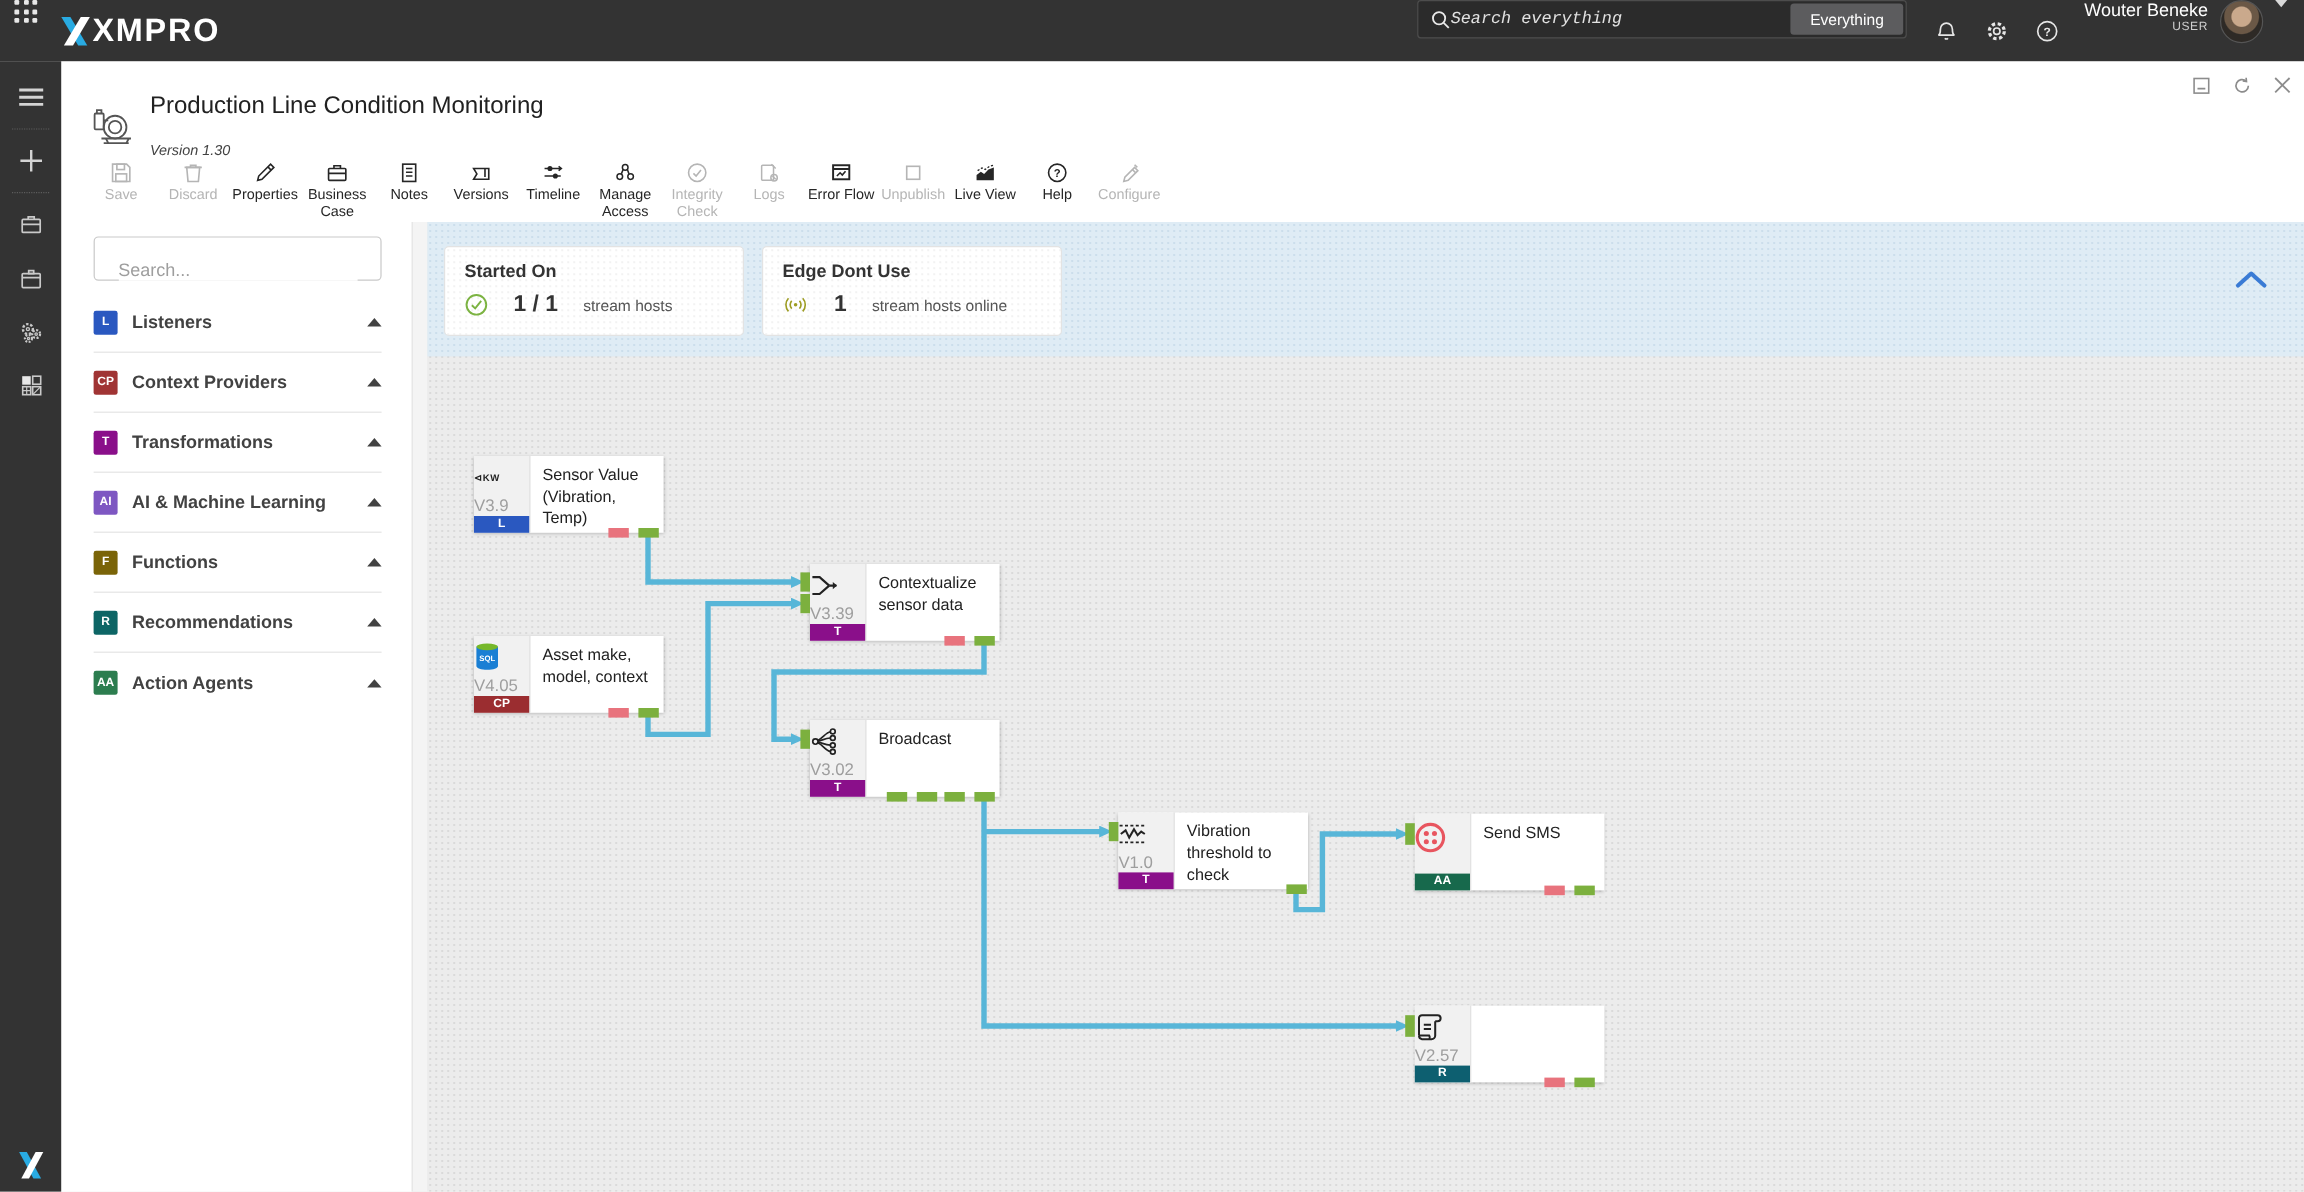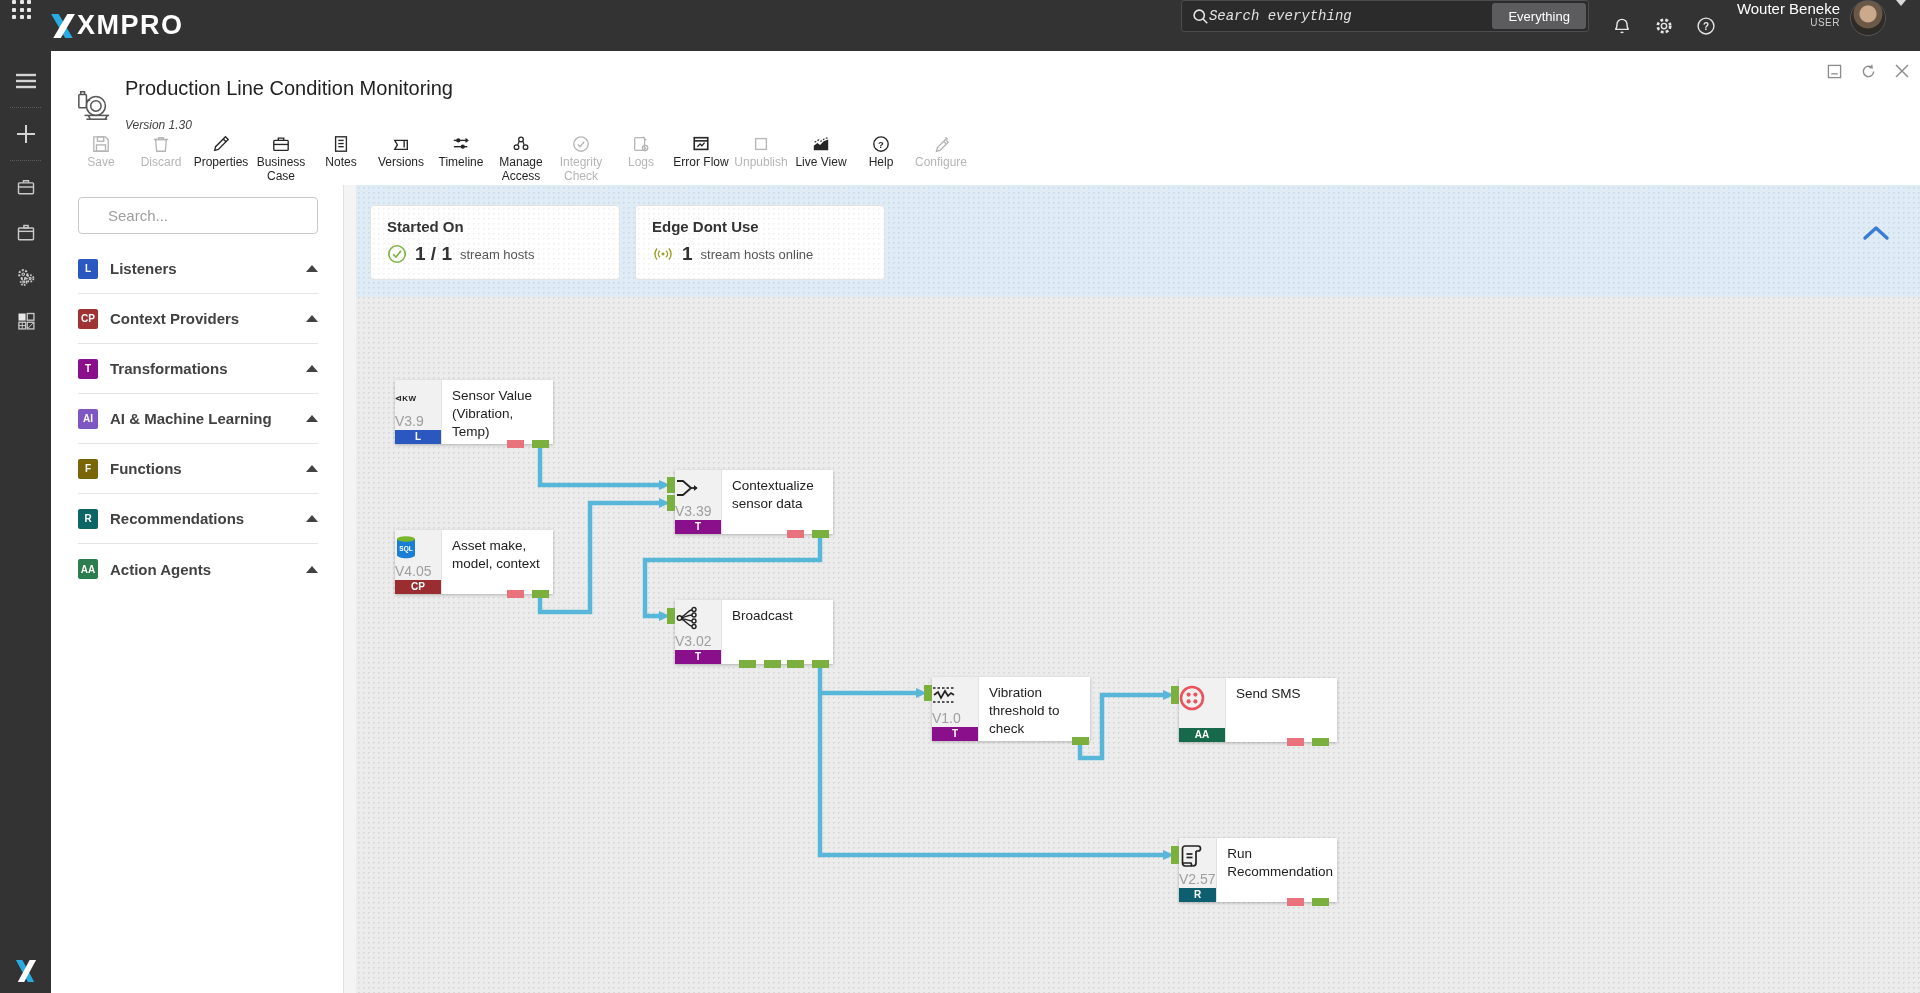--- a/index.html
+++ b/index.html
@@ -39,37 +39,37 @@
   .title-texts .ptitle { font-size:20px; color:#212121; }
   .title-texts .pversion { font-size:12px; color:#424242; margin-top:18px;font-style:italic; }
 
   .toolbar { position:absolute; left:20px; top:84px; display:flex; }
   .tbtn { width:60px; min-height:50px; display:flex; flex-direction:column; align-items:center; gap:3px; color:#262626; font-size:12px; text-align:center; cursor:pointer; line-height:1.15; }
   .tbtn.disabled { color:#b5b5b5; cursor:default; }
   .tbtn svg { flex:0 0 auto; }
 
   
   .palette { position:absolute; left:0; top:134px; width:293px; height:808px; background:#fff; border-right:1px solid #e2e2e2; padding:12px 25px 0 27px; }
-  .pal-search { height:37px; border:1px solid #c9c9c9; border-radius:4px; display:flex; align-items:center; padding:0 10px; gap:19px; background:#fff; }
+  .pal-search { height:37px; border:1px solid #c9c9c9; border-radius:4px; display:flex; align-items:center; padding:0 10px; gap:19px; background:#fff;flex-direction:column; }
   .pal-search input { flex:1; border:none; outline:none; font-size:15px; color:#333; font-family:"Liberation Sans",sans-serif; }
   .pal-search input::placeholder { color:#9e9e9e; }
   .pal-list { margin-top:10px; }
   .pal-row { height:50px; display:flex; align-items:center; gap:12px; border-bottom:1px solid #e4e4e4; cursor:pointer; }
   .pal-row:last-child { border-bottom:none; }
   .pal-badge { width:20px; height:20px; border-radius:2px; color:#fff; font-size:10px; font-weight:bold; display:flex; align-items:center; justify-content:center; }
   .pal-label { font-size:15px; font-weight:bold; color:#424242; flex:1; }
   .pal-caret { width:0; height:0; border-left:6px solid transparent; border-right:6px solid transparent; border-bottom:7px solid #424242; }
 
   
   .canvas { position:absolute; left:305px; top:134px; width:1576px; height:808px; background-color:#ececec; background-image:radial-gradient(rgba(0,0,0,0.075) 1px, transparent 1px); background-size:5px 5px; overflow:hidden; }
   .bluestrip { position:absolute; left:0; top:0; width:1576px; height:112px; background-color:#dfecf5; background-image:radial-gradient(rgba(60,120,170,0.12) 1px, transparent 1px); background-size:5px 5px; }
   .cards { position:absolute; left:14px; top:20px; display:flex; gap:15px; }
   .scard { width:250px; height:75px; background-color:#fff; background-image:radial-gradient(rgba(0,0,0,0.05) 1px, transparent 1px); background-size:5px 5px; border:1px solid #e3e3e3; border-radius:4px; padding:12px 16px; }
   .scard-title { font-size:15px; font-weight:bold; color:#333; }
-  .scard-row { display:flex; align-items:center; gap:8px; margin-top:8px; }
+  .scard-row { display:flex; align-items:center; gap:21px; margin-top:8px; }
   .scard-value { font-size:19px; font-weight:bold; color:#333; }
   .scard-unit { font-size:13px; color:#555; }
   .collapse-chevron { position:absolute; right:42px; top:40px; cursor:pointer; }
 
   .wires { position:absolute; left:0; top:0; pointer-events:none; }
 
   .node { position:absolute; width:158px; height:64px; background:#fff; box-shadow:0 1px 3px rgba(0,0,0,.25); display:flex; cursor:grab; }
   .node-left { width:47px; background:#f1f1f1; border-right:1px solid #e2e2e2; display:flex; flex-direction:column; align-items:flex-start; position:relative; }
   .node-icon { height:34px; display:flex; align-items:center; justify-content:center; margin-top:3px; }
   .node-version { font-size:14px; color:#9e9e9e; margin-top:auto; margin-bottom:1px; }
@@ -589,19 +589,18 @@
             <path d="M6 3a2.5 2.5 0 0 0-2.5 2.5V20"></path>
             <path d="M17 8v12a3 3 0 0 1-3 3H6a3 3 0 0 1-2.5-3"></path>
             <path d="M3.5 20H12a2.5 2.5 0 0 1 0 3"></path>
             <line x1="7.5" y1="11" x2="13.5" y2="11"></line>
               <line x1="7.5" y1="14.5" x2="13.5" y2="14.5"></line>
           </svg>
         </div>
         <div class="node-version">V2.57</div>
         <div class="node-badge" style="background-color: rgb(13, 95, 112);">R</div>
       </div>
-      <div class="node-title">Run Recommendation</div>
       <span class="port-in" style="top:8px; height:18px"></span>
       <span class="port-out port-pink" style="left:108px"></span>
       <span class="port-out port-green" style="left:133px"></span>
     </div>
   </div>
 </div>
 
 </body></html>

